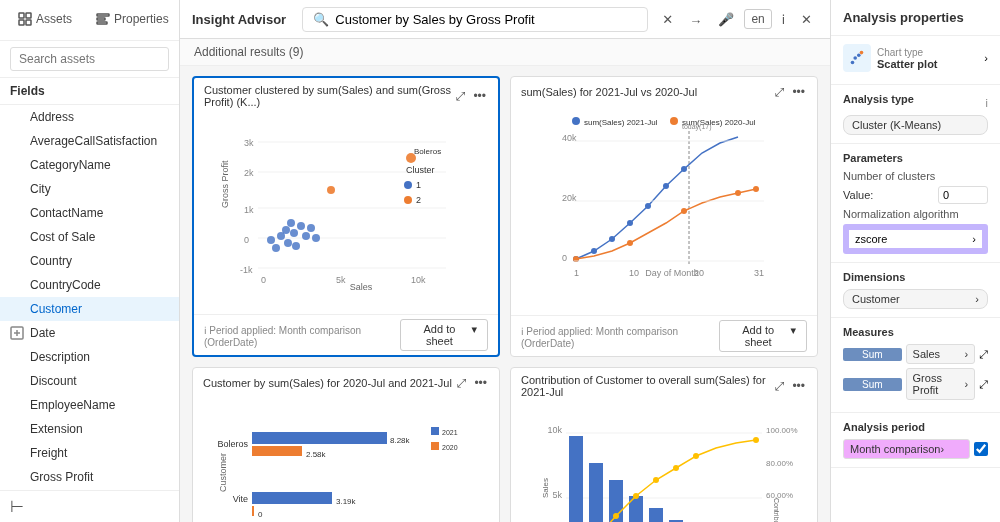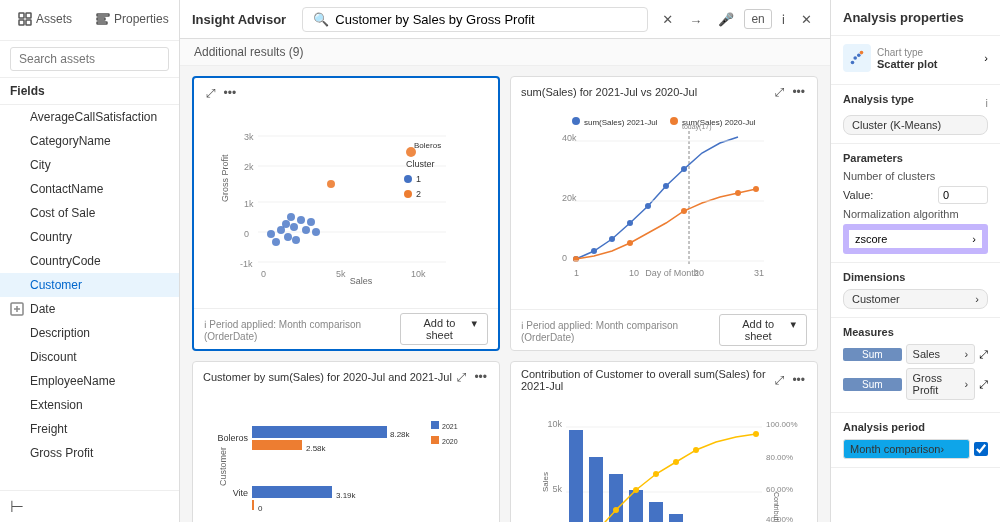--- a/index.html
+++ b/index.html
@@ -54,21 +54,21 @@
     .chart-type-icon { width: 28px; height: 28px; background: #e8f4fd; border-radius: 4px; display: flex; align-items: center; justify-content: center; flex-shrink: 0; }
     .info-icon { color: #888; font-size: 11px; cursor: pointer; }
     .param-row { display: flex; align-items: center; justify-content: space-between; margin-bottom: 4px; font-size: 11px; }
     .param-input { width: 50px; border: 1px solid #ddd; border-radius: 3px; padding: 2px 4px; font-size: 11px; }
     .algo-select { width: 100%; border: 6px solid #c4b5fd; border-radius: 3px; padding: 3px 6px; font-size: 11px; display: flex; align-items: center; justify-content: space-between; cursor: pointer; background: #fff; }
     .dimension-tag { display: flex; align-items: center; justify-content: space-between; background: #f5f5f5; border: 1px solid #ddd; border-radius: 8px; padding: 3px 8px; font-size: 11px; cursor: pointer; }
     .measure-row { display: flex; align-items: center; gap: 4px; margin-bottom: 4px; }
     .measure-tag-sum { background: #6c8ebf; color: #fff; padding: 1px 19px; border-radius: 2px; font-size: 10px; }
     .measure-name { flex: 1; background: #f5f5f5; border: 1px solid #ddd; border-radius: 3px; padding: 3px 6px; font-size: 11px; display: flex; align-items: center; justify-content: space-between; cursor: pointer; }
     .analysis-period-row { display: flex; align-items: center; justify-content: space-between; }
-    .period-tag { flex: 1; background: #0ea5e9; border: 1px solid #ddd; border-radius: 3px; padding: 3px 6px; font-size: 11px; display: flex; align-items: center; cursor: pointer; }
+    .period-tag { flex: 1; background: #f0abfc; border: 1px solid #ddd; border-radius: 3px; padding: 3px 6px; font-size: 11px; display: flex; align-items: center; cursor: pointer; }
     .period-checkbox { width: 14px; height: 14px; accent-color: #0066cc; }
 
     .scrollbar-thin::-webkit-scrollbar { width: 4px; }
     .scrollbar-thin::-webkit-scrollbar-thumb { background: #ccc; border-radius: 2px; }
   </style>
 </head>
 <body>
 
 <div class="sidebar">
   <div class="sidebar-top">
@@ -95,20 +95,24 @@
     <input type="text" placeholder="Search assets" style="">
   </div>
 
   <div class="sidebar-section">
     <span>Fields</span>
   </div>
 
   <div class="sidebar-list scrollbar-thin" id="fields-list">
       <div class="sidebar-item">
         <span style="width:14px;display:inline-block;"></span>
+        <span>Address</span>
+      </div>
+      <div class="sidebar-item">
+        <span style="width:14px;display:inline-block;"></span>
         <span>AverageCallSatisfaction</span>
       </div>
       <div class="sidebar-item">
         <span style="width:14px;display:inline-block;"></span>
         <span>CategoryName</span>
       </div>
       <div class="sidebar-item">
         <span style="width:14px;display:inline-block;"></span>
         <span>City</span>
       </div>
@@ -191,20 +195,21 @@
   </div>
 
   <div class="results-header">
     <span>Additional results (9)</span>
   </div>
 
   <div class="charts-grid scrollbar-thin">
 
     <div class="chart-card selected">
       <div class="chart-header">
+        <span class="chart-title">Customer clustered by sum(Sales) and sum(Gross Profit) (K...)</span>
         <div class="chart-actions">
           <button class="chart-action-btn">⤢</button>
           <button class="chart-action-btn">•••</button>
         </div>
       </div>
       <div class="chart-body">
         
         <svg viewBox="0 0 260 175" style="width:100%;height:175px;">
 
           <text x="12" y="90" font-size="9" fill="#666" transform="rotate(-90,12,90)">Gross Profit</text>

